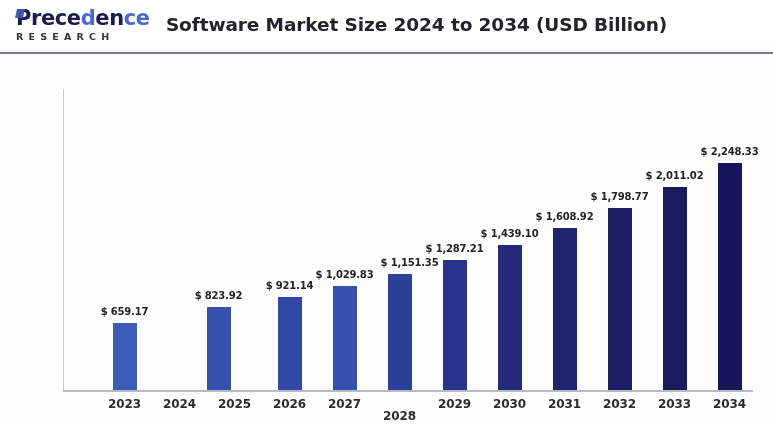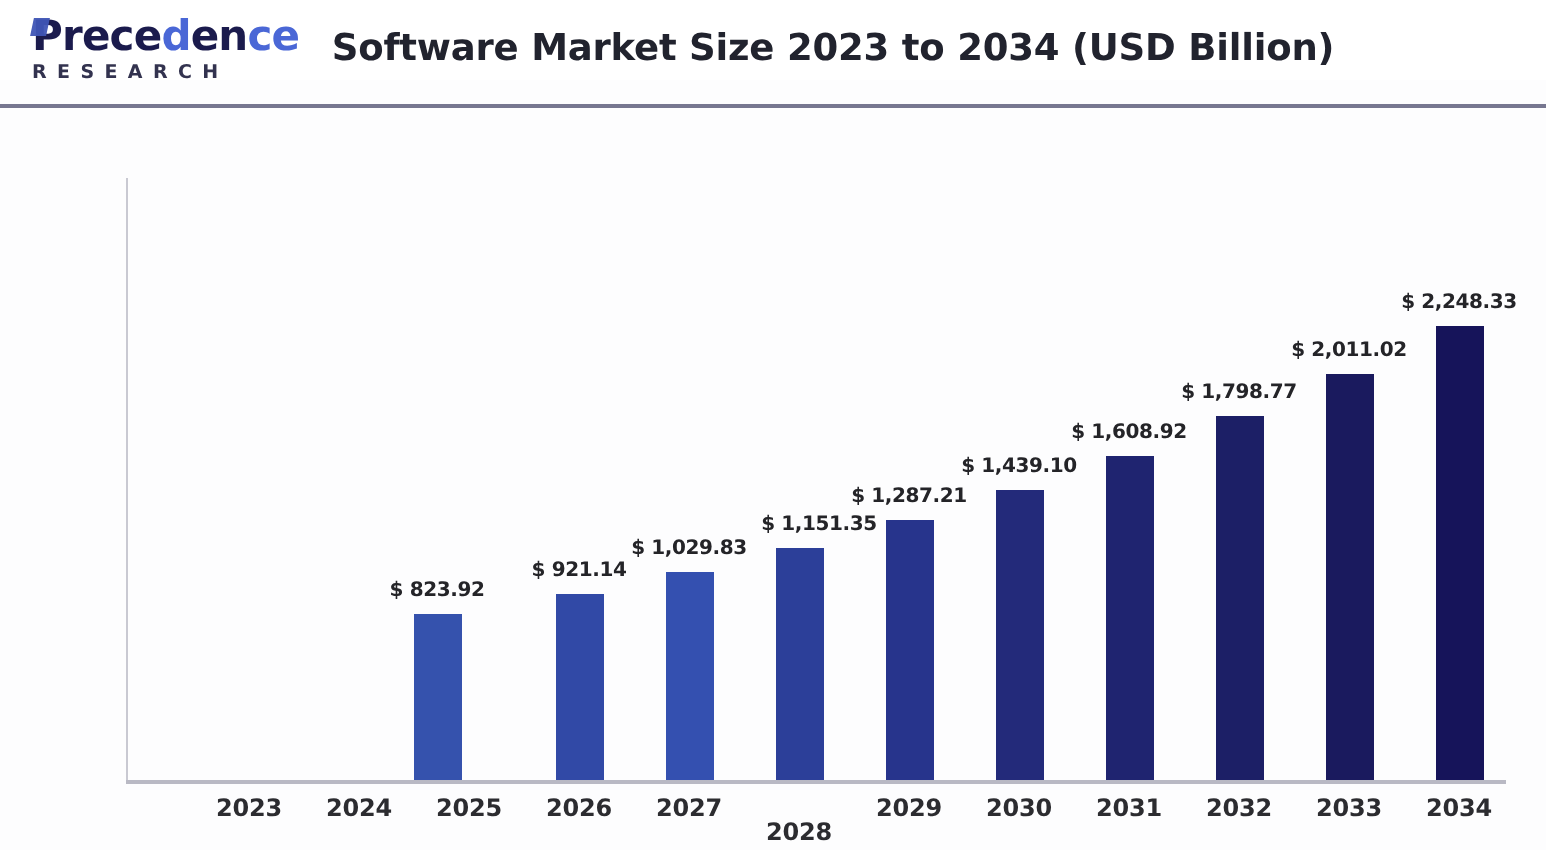--- a/index.html
+++ b/index.html
@@ -164,28 +164,32 @@
 <div id="header">
 
   <div id="logo">
     <div id="logo-word">
       <span id="logo-mark"></span>
       <span class="dark">P</span><span class="dark">rece</span><span class="lite">d</span><span class="dark">en</span><span class="lite">ce</span>
     </div>
     <div id="logo-sub">RESEARCH</div>
   </div>
 
-  <div id="chart-title">Software Market Size 2023 to 2034 (USD Billion)</div>
+  <div id="chart-title">Software Market Size 2024 to 2034 (USD Billion)</div>
   <div id="header-rule"></div>
 </div>
 
 <div id="plot">
   <div id="y-axis"></div>
   <div id="x-axis"></div>
   <div id="bars">
+      <div class="bar-slot" style="left: 34px;">
+        <div class="bar" title="$ 659.17" style="height: 67px; background: rgb(60, 92, 184);"></div>
+        <div class="bar-label" style="bottom: 73px;">$ 659.17</div>
+      </div>
       <div class="bar-slot" style="left: 128px;">
         <div class="bar" title="$ 823.92" style="height: 83px; background: rgb(53, 82, 173);"></div>
         <div class="bar-label" style="bottom: 89px;">$ 823.92</div>
       </div>
       <div class="bar-slot" style="left: 199px;">
         <div class="bar" title="$ 921.14" style="height: 93px; background: rgb(49, 73, 166);"></div>
         <div class="bar-label" style="bottom: 99px;">$ 921.14</div>
       </div>
       <div class="bar-slot" style="left: 254px;">
         <div class="bar" title="$ 1,029.83" style="height: 104px; background: rgb(52, 80, 176);"></div>

